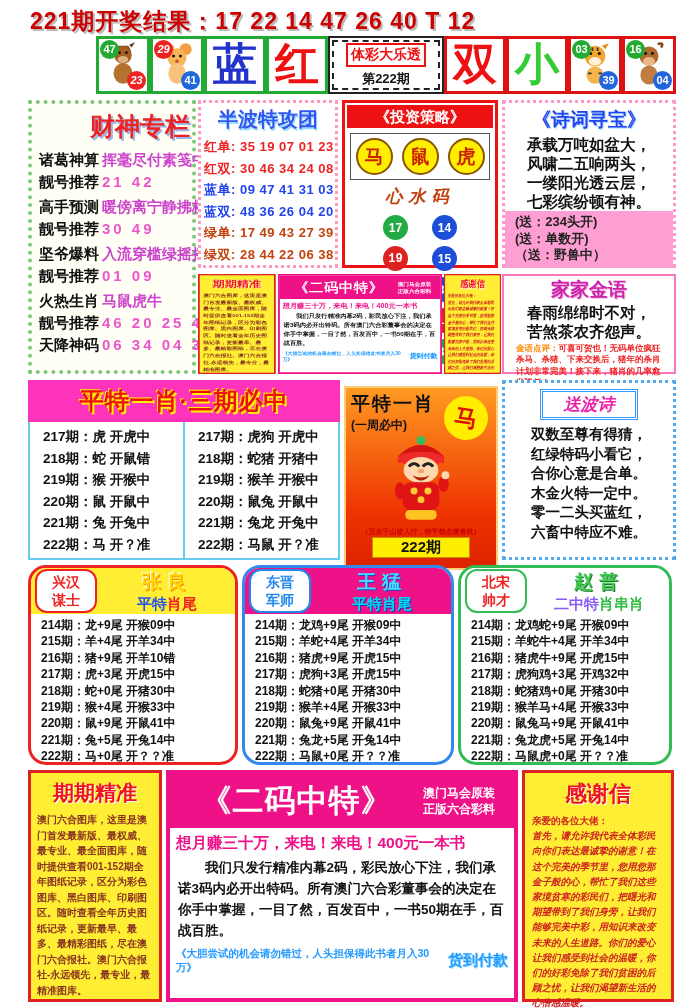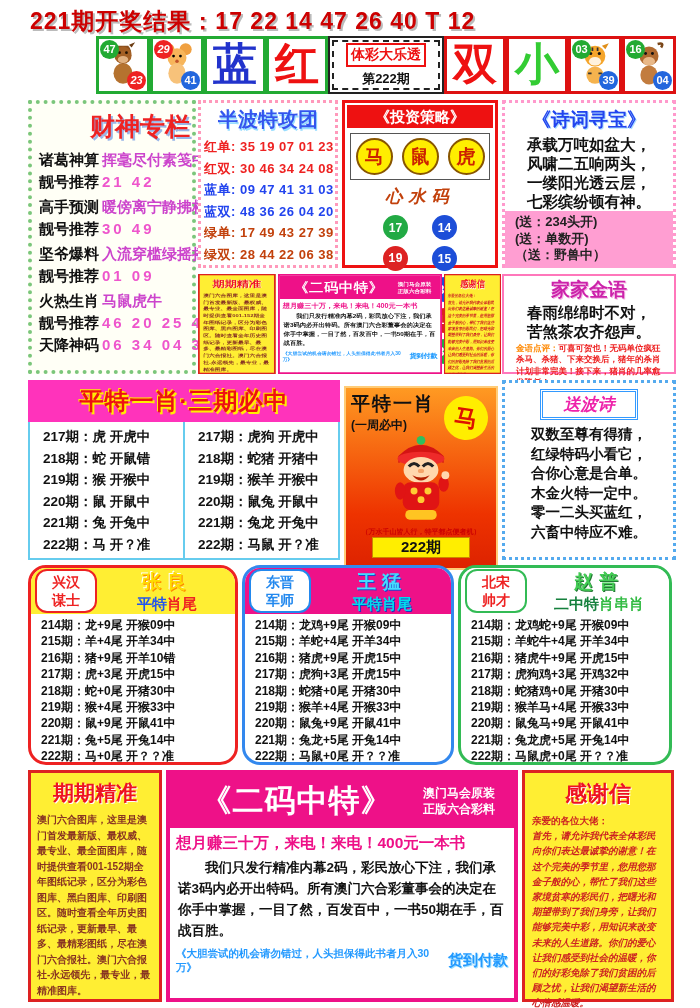--- a/index.html
+++ b/index.html
@@ -145,21 +145,21 @@
   .e2 .ex-badge{color:#2288ee;border-color:#2288ee;}
   .e3 .ex-badge{color:#ee2222;border-color:#33bb55;}
   .ex-mid{flex:1;text-align:center;}
   .ex-name{font-size:19px;font-weight:bold;letter-spacing:6px;}
   .e1 .ex-name{color:#ffdd00;text-shadow:1px 1px 0 #ff8800,-1px -1px 0 #fff;}
   .e2 .ex-name{color:#44ddff;text-shadow:1px 1px 0 #2244cc;}
   .e3 .ex-name{color:#44cc55;text-shadow:1px 1px 0 #227733;}
   .ex-sub{font-size:15px;font-weight:bold;}
   .e1 .sub-a{color:#2255ee;} .e1 .sub-b{color:#ee2222;}
   .e2 .sub-a,.e2 .sub-b{color:#00ddee;text-shadow:1px 1px 0 #2233bb;}
-  .e3 .sub-a{color:#15803d;margin-top:16px;} .e3 .sub-b{color:#33bb44;}
+  .e3 .sub-a{color:#8b5cf6;margin-top:16px;} .e3 .sub-b{color:#33bb44;}
   .ex-rows{padding:3px 0 0 10px;}
   .ex-row{font-size:12px;font-weight:bold;color:#111;line-height:16.4px;white-space:nowrap;}
 
   
   .pos-qiqi{left:28px;top:770px;}
   .pos-erma{left:166px;top:770px;}
   .pos-ganxie{left:522px;top:770px;}
 </style>
 </head>
 <body>

